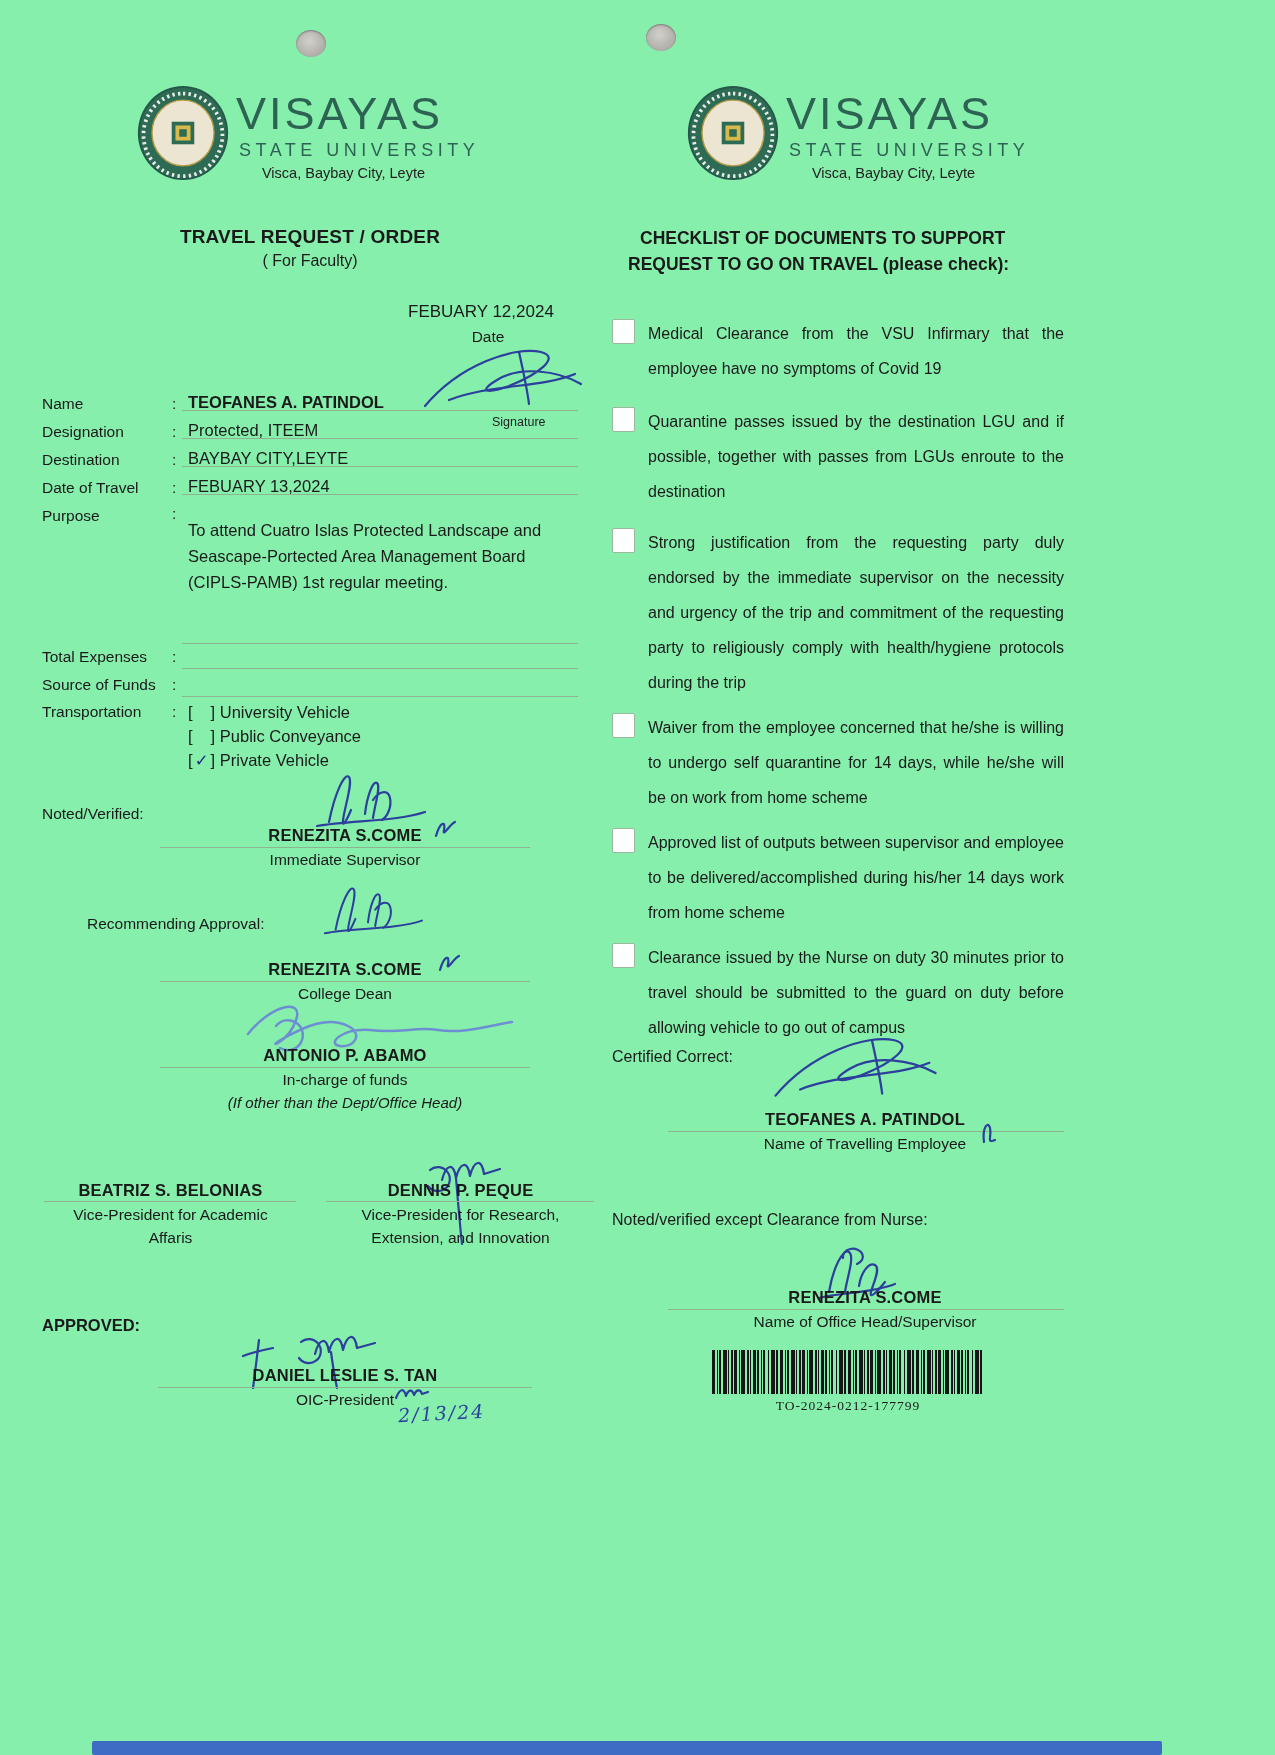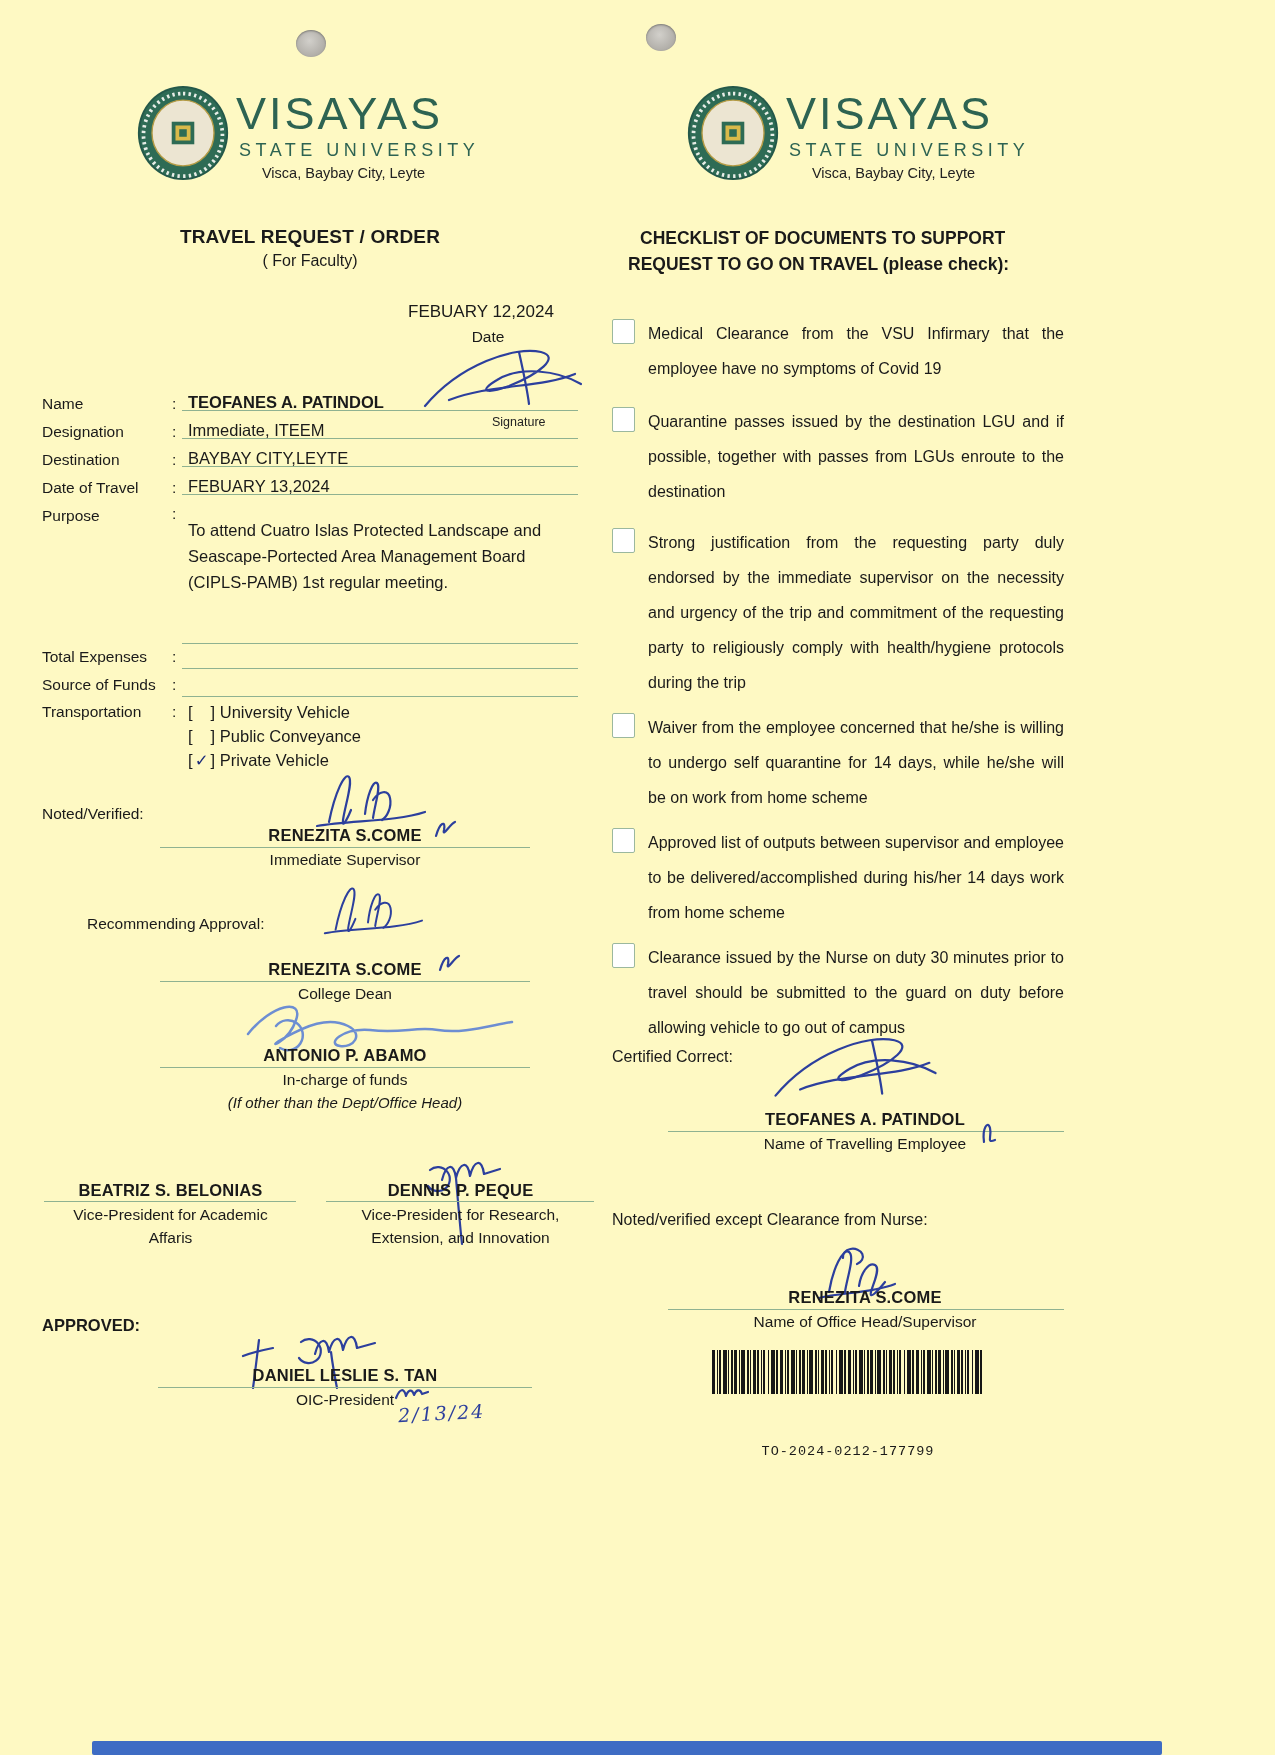--- a/index.html
+++ b/index.html
@@ -1,18 +1,18 @@
 <!DOCTYPE html>
 <html><head>
 <meta charset="utf-8">
 <style>
   * { margin:0; padding:0; box-sizing:border-box; }
   html,body { background:#e9e7e3; }
   body { font-family:"Liberation Sans", sans-serif; color:#1a1a1a; }
-  .page { position:relative; width:1275px; height:1755px; background:#fef9c3; overflow:hidden; }
+  .page { position:relative; width:1275px; height:1755px; background:#86efac; overflow:hidden; }
   .abs { position:absolute; }
   .b { font-weight:bold; }
   .i { font-style:italic; }
   .ctr { text-align:center; }
   .lbl { font-size:15.5px; }
   .val { font-size:16.5px; }
   .line { position:absolute; height:0; border-bottom:1.4px solid #8fb291; }
   .name-sig { font-size:16.5px; font-weight:bold; letter-spacing:.2px; }
   .role { font-size:15.5px; }
   .sig path { fill:none; stroke:#2c3f9d; stroke-width:2.2; stroke-linecap:round; stroke-linejoin:round; }
@@ -24,21 +24,21 @@
   .addr { font-size:14.5px; color:#222; }
   .h1 { font-size:19px; font-weight:bold; letter-spacing:.2px; }
   .h1r { font-size:17.5px; font-weight:bold; }
   .chk-list { position:absolute; left:612px; top:316px; width:452px; }
   .chk-item { position:relative; padding-left:36px; font-size:16px; line-height:35px; text-align:justify; }
   .chk-box { position:absolute; left:0; top:3px; width:23px; height:25px; border:1.6px solid #9bb89e; background:#fff; border-radius:2px; }
   .tick { display:inline-block; width:18px; text-align:center; color:#1d2c7a; }
   .hand { font-family:"DejaVu Serif", serif; font-style:italic; color:#2c3f9d; font-size:19px; letter-spacing:2px; transform:rotate(-3deg); }
   .bottom-strip { position:absolute; left:92px; top:1741px; width:1070px; height:14px; background:#3e6cc4; border-radius:2px; }
   .sig-label { font-size:12.5px; color:#222; }
-  .mono { font-family:Liberation Mono, monospace; font-size:13.5px; letter-spacing:1px;margin-top:46px; }
+  .mono { font-family:Liberation Serif, serif; font-size:13.5px; letter-spacing:1px; }
 </style>
 </head>
 <body>
 
 <div class="page">
 
   <div class="hole" style="left:296px; top:30px;"></div>
   <div class="hole" style="left:646px; top:24px;"></div>
 
   <div class="abs" style="left:136px; top:84px; width:94px; height:98px;">
@@ -86,21 +86,21 @@
   </div>
 
   <div class="abs lbl" style="left:42px; top:395px;">Name</div>
   <span class="abs lbl" style="left:172px; top:395px;">:</span>
   <div class="abs val b" style="left:188px; top:393px;">TEOFANES A. PATINDOL</div>
   <div class="line" style="left:182px; top:410px; width:396px;"></div>
   <div class="abs sig-label" style="left:492px; top:415px;">Signature</div>
 
   <div class="abs lbl" style="left:42px; top:423px;">Designation</div>
   <span class="abs lbl" style="left:172px; top:423px;">:</span>
-  <div class="abs val" style="left:188px; top:421px;">Immediate, ITEEM</div>
+  <div class="abs val" style="left:188px; top:421px;">Protected, ITEEM</div>
   <div class="line" style="left:182px; top:438px; width:396px;"></div>
 
   <div class="abs lbl" style="left:42px; top:451px;">Destination</div>
   <span class="abs lbl" style="left:172px; top:451px;">:</span>
   <div class="abs val" style="left:188px; top:449px;">BAYBAY CITY,LEYTE</div>
   <div class="line" style="left:182px; top:466px; width:396px;"></div>
 
   <div class="abs lbl" style="left:42px; top:479px;">Date of Travel</div>
   <span class="abs lbl" style="left:172px; top:479px;">:</span>
   <div class="abs val" style="left:188px; top:477px;">FEBUARY 13,2024</div>

